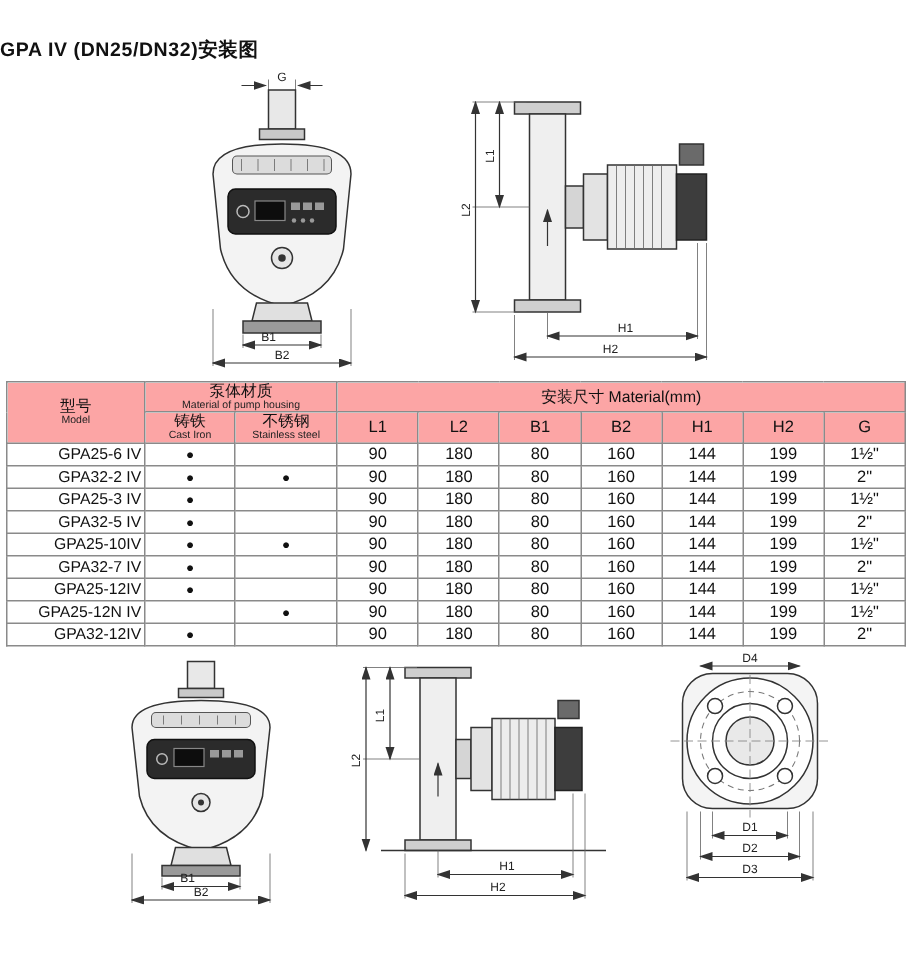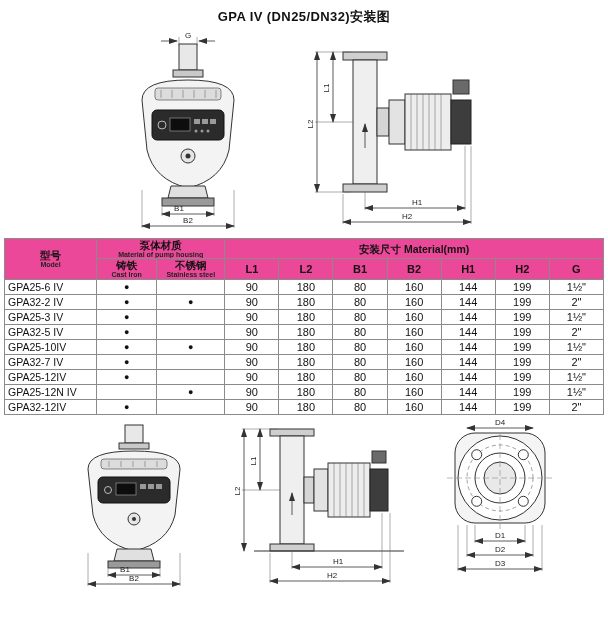--- a/index.html
+++ b/index.html
@@ -3,35 +3,35 @@
 <meta charset="utf-8">
 <style>
   * { margin:0; padding:0; box-sizing:border-box; }
   html,body { background:#ffffff; }
   .page {
     width:608px; height:642px;
     font-family:"Liberation Sans", sans-serif;
     color:#111; overflow:hidden; background:#fff;
     position:relative;
   }
-  .title { text-align:center; font-size:13px; font-weight:bold; padding-top:8px; letter-spacing:0.4px; }
+  .title { text-align:left; font-size:13px; font-weight:bold; padding-top:24px; letter-spacing:0.4px; }
   .diag-row { display:flex; justify-content:center; align-items:flex-start; }
   .diag-row.top { gap:28px; margin-top:2px; }
   .diag-row.bottom { gap:16px; margin-top:4px; }
   svg { display:block; }
   .dim-label { font-size:8px; fill:#222; font-family:"Liberation Sans", sans-serif; }
   .dl { stroke:#333; stroke-width:0.8; }
   .ext { stroke:#666; stroke-width:0.55; }
   .cl { stroke:#888; stroke-width:0.6; stroke-dasharray:6 3; }
   table { border-collapse:collapse; table-layout:fixed; width:600px; margin:8px auto 0; }
   th,td { border:1px solid #8a8a8a; text-align:center; font-size:11px; padding:0 2px; height:15px; white-space:nowrap; overflow:hidden; }
-  thead th { background:#ec4899; font-weight:bold; }
+  thead th { background:#fca5a5; font-weight:normal; }
   th .zh { font-size:10.5px; line-height:1.15; }
   th .en { font-size:7px; line-height:1.05; color:#222; }
-  td.model { text-align:left; padding-left:3px; font-size:10.5px; }
+  td.model { text-align:right; padding-left:3px; font-size:10.5px; }
   td.dot { font-size:9px; }
 </style>
 </head>
 <body>
 
 <svg width="0" height="0" style="position:absolute">
   <defs>
     <marker id="ar" markerWidth="9" markerHeight="8" refX="8" refY="3" orient="auto-start-reverse" markerUnits="userSpaceOnUse">
       <path d="M0,0L9,3L0,6Z" fill="#333"></path>
     </marker>

